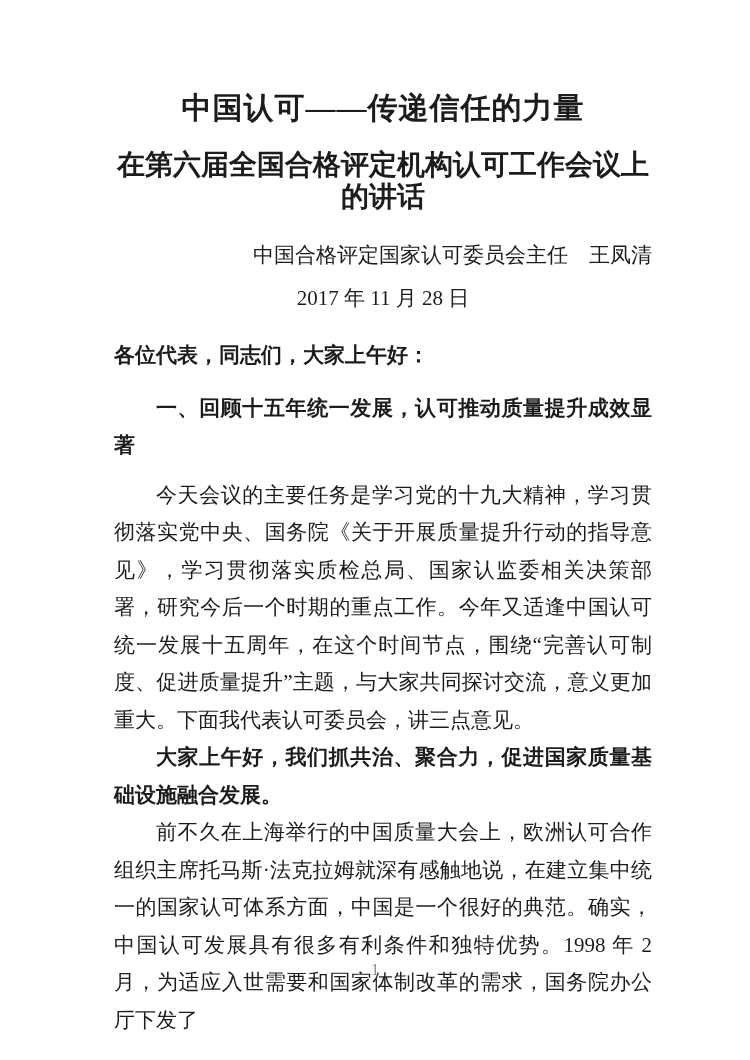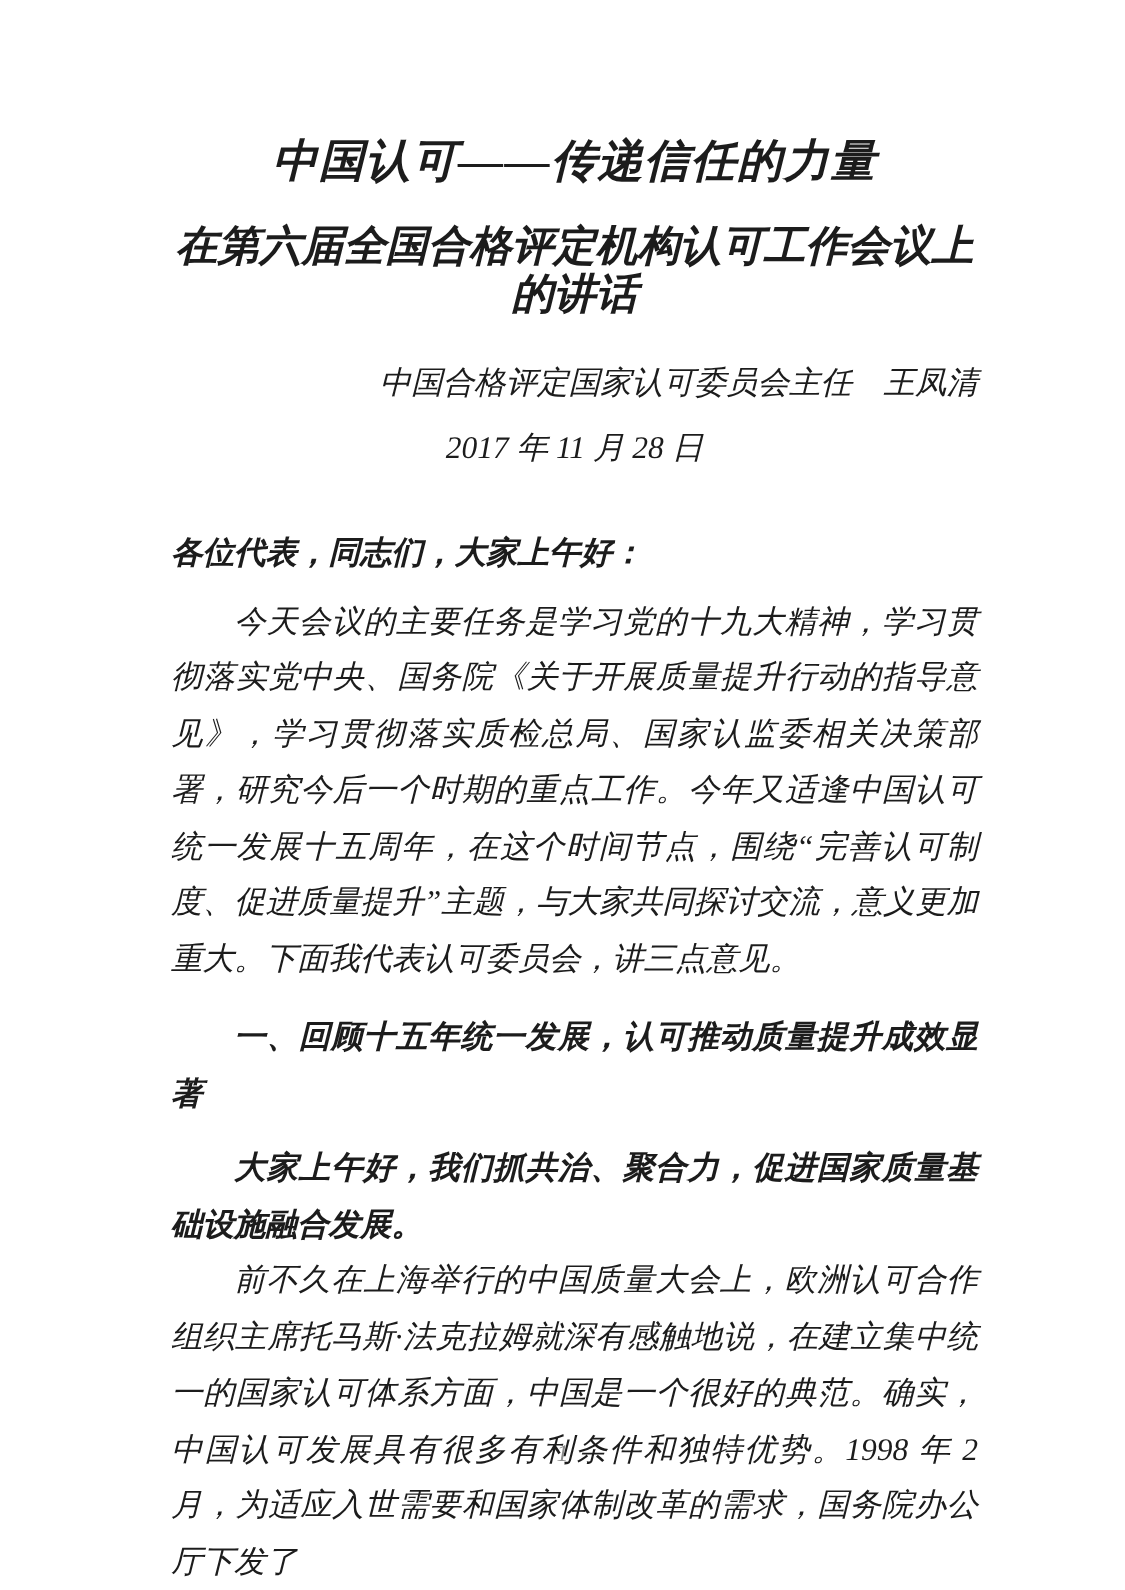--- a/index.html
+++ b/index.html
@@ -8,21 +8,20 @@
     background: #ffffff;
   }
   .doc {
     position: relative;
     width: 750px;
     height: 1060px;
     background: #ffffff;
     overflow: hidden;
     font-family: "Liberation Serif", "DejaVu Serif", serif;
     color: #1c1c1c;
-    font-style: italic;
   }
   .content {
     position: absolute;
     left: 114px;
     top: 0;
     width: 538px;
   }
   .title {
     margin: 88px 0 0 0;
     font-size: 30px;
@@ -44,21 +43,21 @@
     line-height: 28px;
     text-align: right;
   }
   .date-line {
     margin: 15px 0 0 0;
     font-size: 21px;
     line-height: 28px;
     text-align: center;
   }
   .body-text {
-    margin-top: 38px;
+    margin-top: 25px;
     font-size: 21px;
     line-height: 37.5px;
     text-align: justify;
     text-justify: inter-character;
   }
   .body-text p {
     margin: 0;
   }
   .salutation {
     font-weight: bold;
@@ -92,21 +91,21 @@
 
 <div class="doc">
   <div class="content">
     <h1 class="title">中国认可——传递信任的力量</h1>
     <h2 class="subtitle">在第六届全国合格评定机构认可工作会议上的讲话</h2>
     <div class="author-line">中国合格评定国家认可委员会主任　王凤清</div>
     <div class="date-line">2017 年 11 月 28 日</div>
 
     <div class="body-text">
       <p class="salutation">各位代表，同志们，大家上午好：</p>
+      <p class="para-indent para-heading">一、回顾十五年统一发展，认可推动质量提升成效显著</p>
       <p class="para-indent">今天会议的主要任务是学习党的十九大精神，学习贯彻落实党中央、国务院《关于开展质量提升行动的指导意见》，学习贯彻落实质检总局、国家认监委相关决策部署，研究今后一个时期的重点工作。今年又适逢中国认可统一发展十五周年，在这个时间节点，围绕“完善认可制度、促进质量提升”主题，与大家共同探讨交流，意义更加重大。下面我代表认可委员会，讲三点意见。</p>
-      <p class="para-indent para-heading">一、回顾十五年统一发展，认可推动质量提升成效显著</p>
       <p class="para-indent para-bold">大家上午好，我们抓共治、聚合力，促进国家质量基础设施融合发展。</p>
       <p class="para-indent">前不久在上海举行的中国质量大会上，欧洲认可合作组织主席托马斯·法克拉姆就深有感触地说，在建立集中统一的国家认可体系方面，中国是一个很好的典范。确实，中国认可发展具有很多有利条件和独特优势。1998 年 2 月，为适应入世需要和国家体制改革的需求，国务院办公厅下发了</p>
     </div>
   </div>
 
   <div class="page-number">1</div>
 </div>
 
 </body></html>

